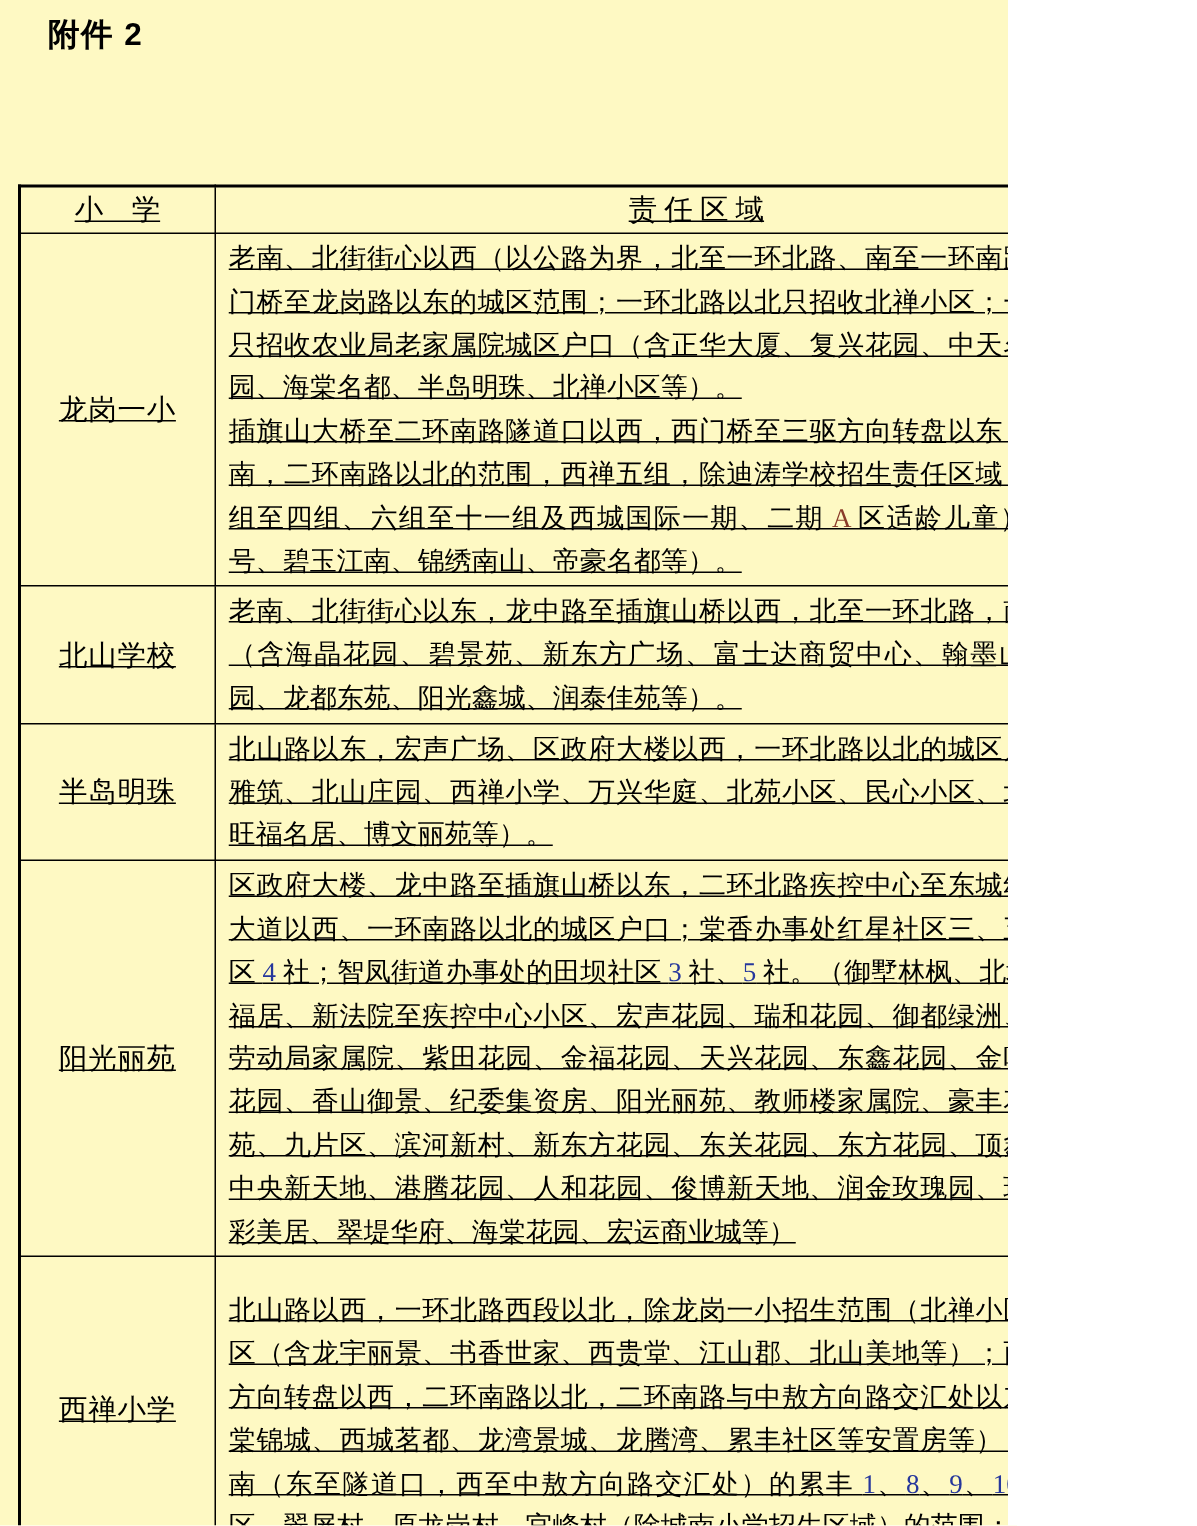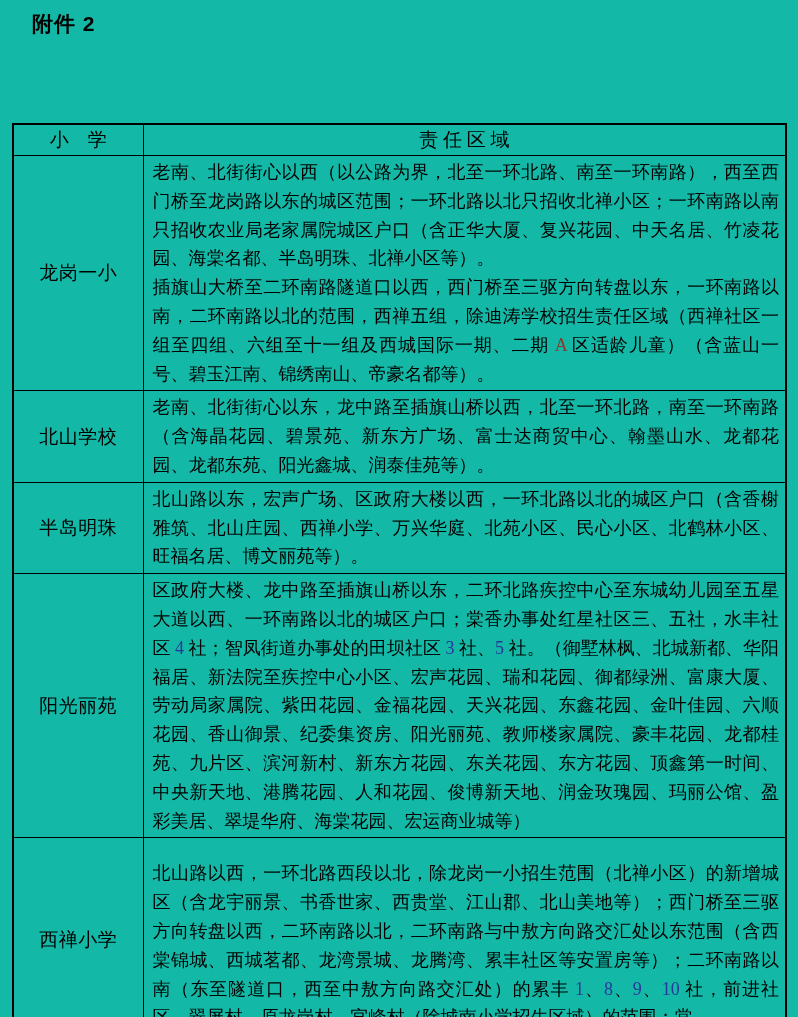--- a/index.html
+++ b/index.html
@@ -1,19 +1,19 @@
 <!DOCTYPE html>
 <html lang="zh" style="--text-color: #000000; --border-color: #000000; --digit-accent: #26379c; --letter-accent: #8a3b2a;"><head>
 <meta charset="utf-8">
 <style>
   html,body{margin:0;padding:0;background:#ffffff;}
   .page{
     position:relative;
-    width:798px;height:1017px;
-    background:#14b8a6;
+    width:672px;height:1017px;
+    background:#fef9c3;
     overflow:hidden;
     color:var(--text-color,#000);
     font-family:"Liberation Serif","DejaVu Serif",serif;
   }
   .attachment{
     position:absolute;left:32px;top:10px;
     font-family:"Liberation Sans","DejaVu Sans",sans-serif;
     font-weight:bold;font-size:21px;line-height:28px;
     letter-spacing:1px;
   }
@@ -26,20 +26,21 @@
   }
   table.alloc{
     position:absolute;top:123px;left:12px;
     width:775px;
     border-collapse:collapse;
     table-layout:fixed;
     border:2px solid var(--border-color,#000);
   }
   table.alloc th, table.alloc td{
     border:1px solid var(--border-color,#000);
+    text-decoration:underline;
   }
   col.c-school{width:130px;}
   th{
     font-weight:normal;
     font-size:19px;
     height:28px;
     text-align:center;
     padding:1px 0;
   }
   .school-cell{

